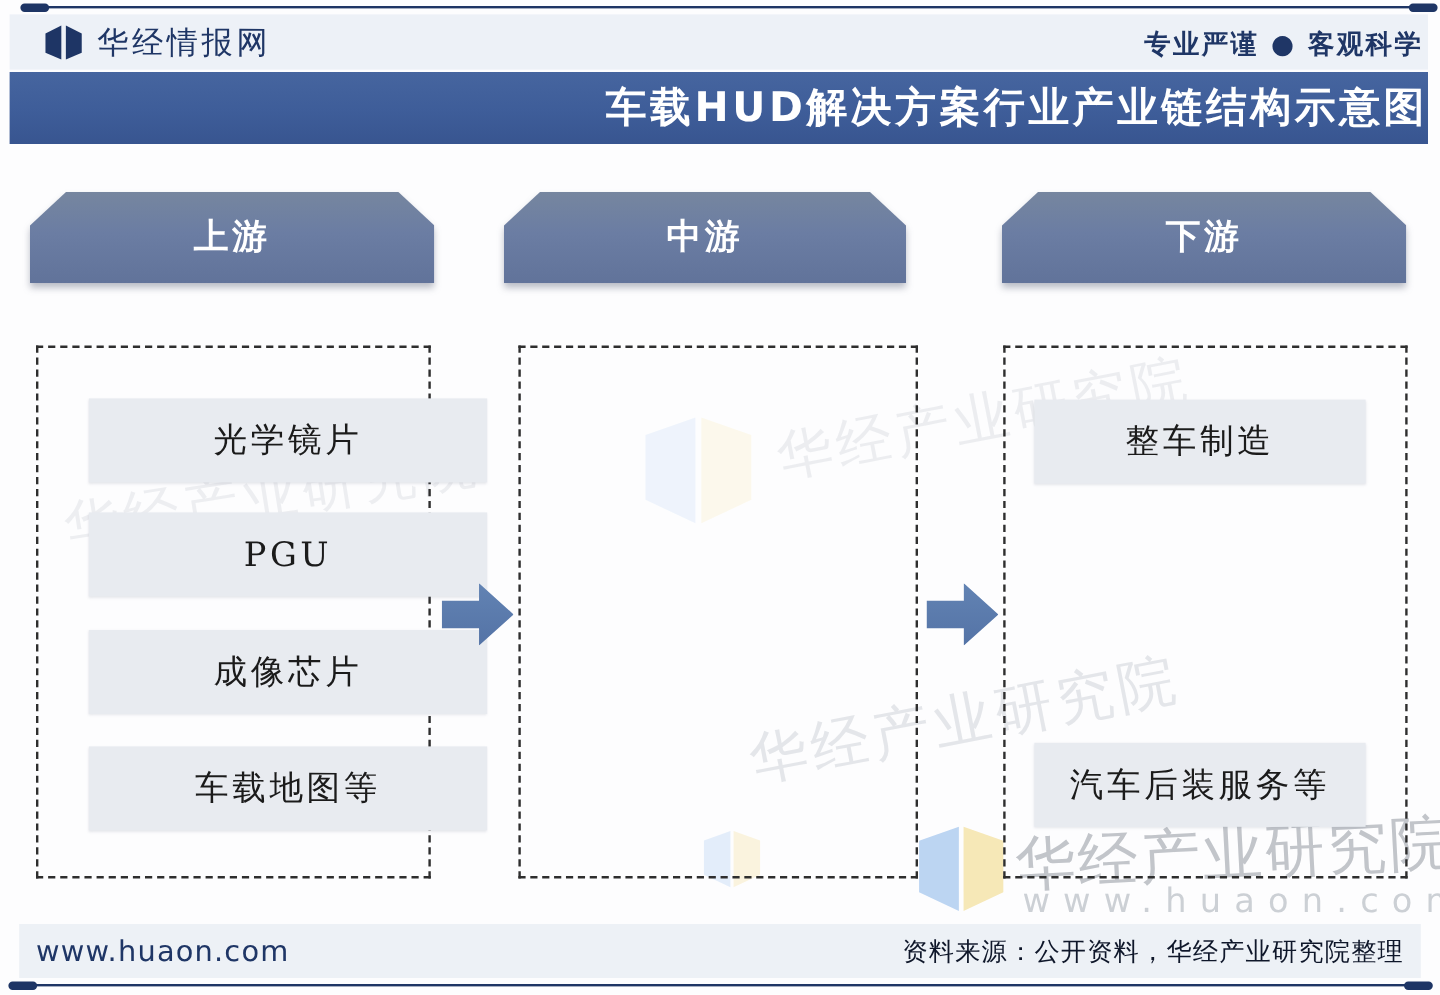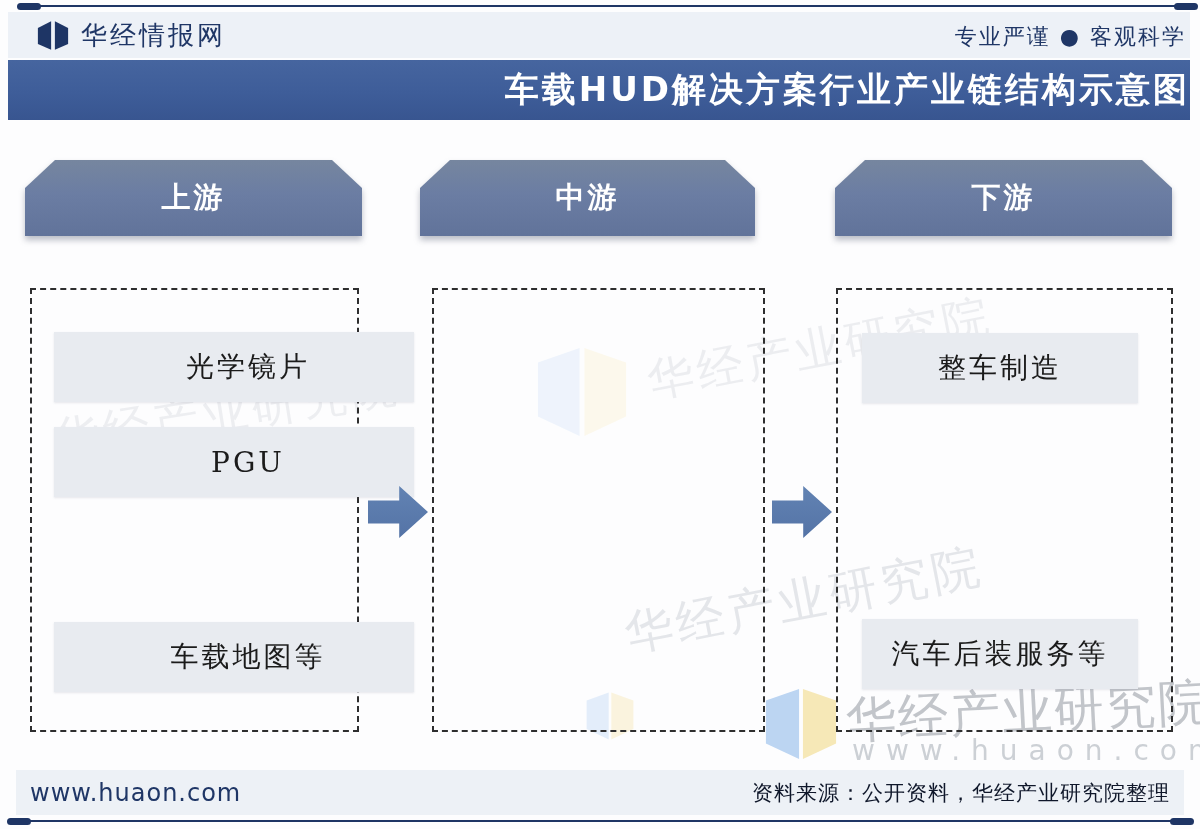--- a/index.html
+++ b/index.html
@@ -12,21 +12,21 @@
   .top-strip{position:absolute;left:8px;top:12px;width:1182px;height:46px;background:#edf1f7;}
   .top-rule{position:absolute;left:38px;top:5px;width:1140px;height:2px;background:#1e3565;}
   .rule-cap{position:absolute;width:24px;height:7px;border-radius:4px;background:#1e3565;}
   .cap-tl{left:17px;top:3px;}
   .cap-tr{left:1174px;top:3px;}
   .cap-bl{left:7px;top:818px;}
   .cap-br{left:1170px;top:818px;}
   .bottom-rule{position:absolute;left:22px;top:820px;width:1152px;height:2px;background:#1e3565;}
   .brand{position:absolute;left:36px;top:18px;display:flex;align-items:center;gap:11px;}
   .brand-name{font-size:26px;color:#1f3666;letter-spacing:3px;font-weight:500;}
-  .slogan{position:absolute;right:14px;top:22px;font-size:22px;color:#1f3666;letter-spacing:2px;font-weight:400;}
+  .slogan{position:absolute;right:14px;top:22px;font-size:22px;color:#1f3666;letter-spacing:2px;font-weight:700;}
   
   .title-bar{
     position:absolute;left:8px;top:60px;width:1182px;height:60px;
     background:linear-gradient(180deg,#46659f 0%,#3e5d99 55%,#385590 100%);
     display:flex;align-items:center;justify-content:flex-end;
   }
   .title-bar span{font-size:34px;font-weight:bold;color:#fff;letter-spacing:3px;}
   
   .col-header{position:absolute;top:160px;height:76px;filter:drop-shadow(0 4px 3px rgba(60,70,95,.35));}
   .trap{
@@ -45,21 +45,21 @@
   .box-mid{left:432px;width:329px;}
   .box-down{left:836px;width:333px;}
   
   .item{
     position:absolute;background:#e8ebf0;z-index:4;
     display:flex;align-items:center;justify-content:center;
     font-family:"DejaVu Serif","Liberation Serif",serif;
     font-size:28px;color:#1b1b1b;letter-spacing:3px;
     box-shadow:0 1px 2px rgba(120,130,150,.18);
   }
-  .it-u{left:54px;width:332px;height:70px;padding-left:28px;}
+  .it-u{left:74px;width:332px;height:70px;}
   .u0{top:332px;} .u1{top:427px;} .u2{top:525px;} .u3{top:622px;}
   .it-mid{left:456px;top:476px;width:282px;height:69px;}
   .it-d{left:862px;width:276px;height:70px;}
   .d0{top:333px;} .d1{top:619px;}
   
   .arrow{
     position:absolute;top:486px;width:60px;height:52px;z-index:4;
     background:linear-gradient(180deg,#6283b3,#5473a6);
     clip-path:polygon(0 28%, 52% 28%, 52% 0, 100% 50%, 52% 100%, 52% 72%, 0 72%);
   }
@@ -149,20 +149,21 @@
         <span>下游</span>
       </div>
   </div>
 
   <div class="dash-box box-up"></div>
   <div class="dash-box box-mid"></div>
   <div class="dash-box box-down"></div>
 
   <div class="item it-u u0">光学镜片</div>
   <div class="item it-u u1">PGU</div>
+  <div class="item it-u u2">成像芯片</div>
   <div class="item it-u u3">车载地图等</div>
 
 
   <div class="item it-d d0">整车制造</div>
   <div class="item it-d d1">汽车后装服务等</div>
 
   <div class="arrow ar1"></div>
   <div class="arrow ar2"></div>
 
   <div class="footer">

